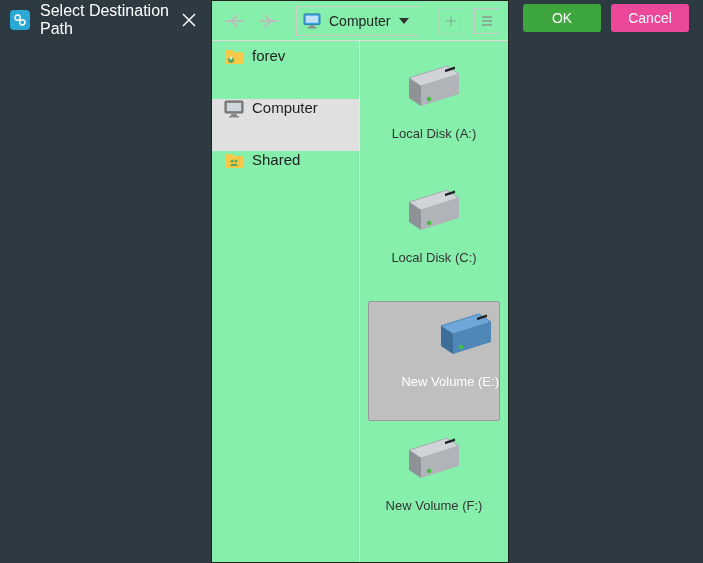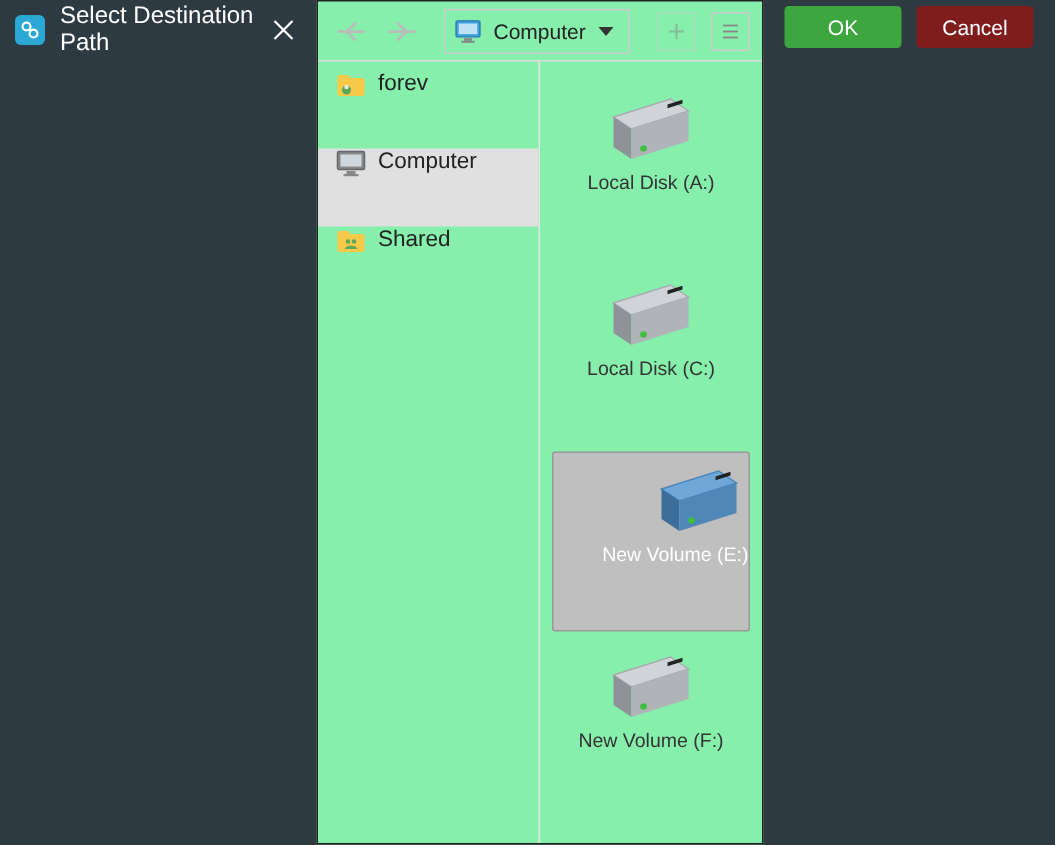--- a/index.html
+++ b/index.html
@@ -22,26 +22,26 @@
   .tb-btn.disabled { opacity:.5; }
   .middle { flex:1; display:flex; overflow:hidden;}
   .sidebar { width:148px; border-right:1px solid #e5e5e5; padding-top:6px;}
   .side-item { height:52px; display:flex; align-items:flex-start; padding:0 12px; font-size:15px; color:#222; gap:8px; cursor:pointer;}
   .side-item.selected { background:#e0e0e0; }
   .side-item .ic { width:20px;height:20px;display:flex;align-items:center;justify-content:center;}
   .content { flex:1; padding:12px 6px; }
   .grid { display:flex; flex-wrap:wrap; align-content:flex-start; }
   .drive { width:132px; height:120px; display:flex; flex-direction:column; align-items:center; justify-content:flex-start; padding-top:8px; margin:0 2px 4px 2px; border:1px solid transparent; border-radius:2px; cursor:pointer;}
   .drive.selected { background:#bfbfbf; border:1px solid #999;align-items:flex-end;}
-  .drive .label { font-size:13px; color:#333; text-align:center;}
+  .drive .label { font-size:13px; color:#333; margin-top:12px; text-align:center;}
   .drive.selected .label { color:#fff; }
   .footer { height:36px; background:#2d3a42; display:flex; align-items:center; justify-content:flex-end; padding:0 14px; gap:10px;}
   .btn { min-width:78px; height:28px; border:none; border-radius:3px; font-size:14px; color:#fff; cursor:pointer; padding:0 16px;}
   .btn.ok { background:#3ea63e; }
-  .btn.cancel { background:#7f1d1d; }
+  .btn.cancel { background:#ec4899; }
   svg { display:block; }
 </style>
 </head>
 <body>
 
 <div class="window">
 
   <div class="titlebar">
     <div class="app-icon">
       <svg viewBox="0 0 24 24" fill="none" stroke="#fff" stroke-width="2.5">

